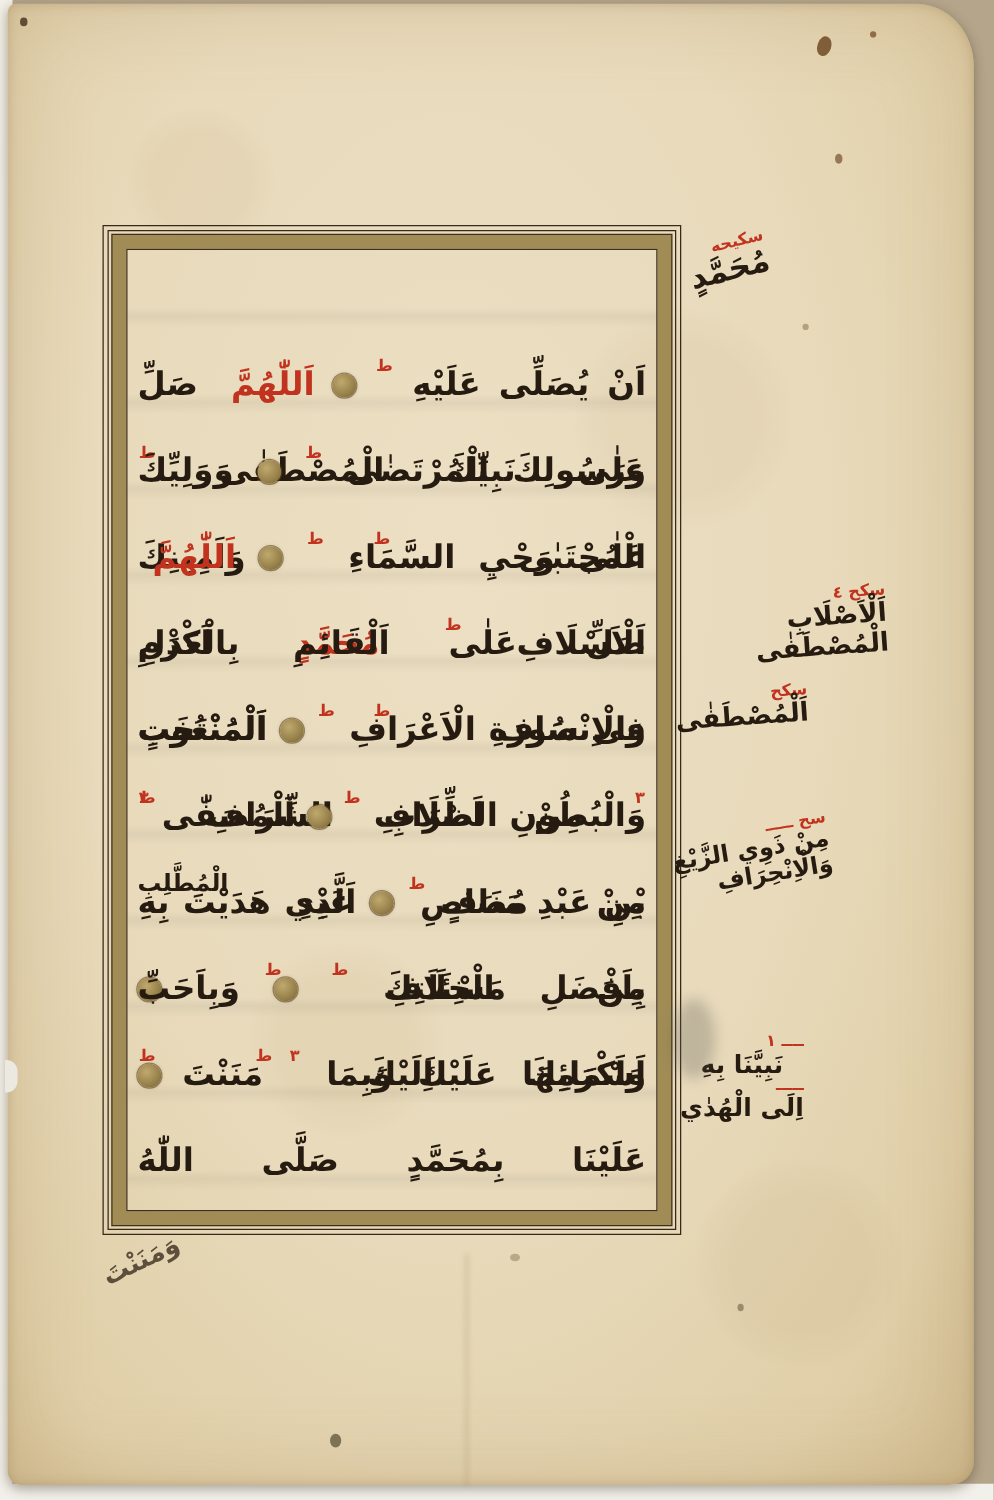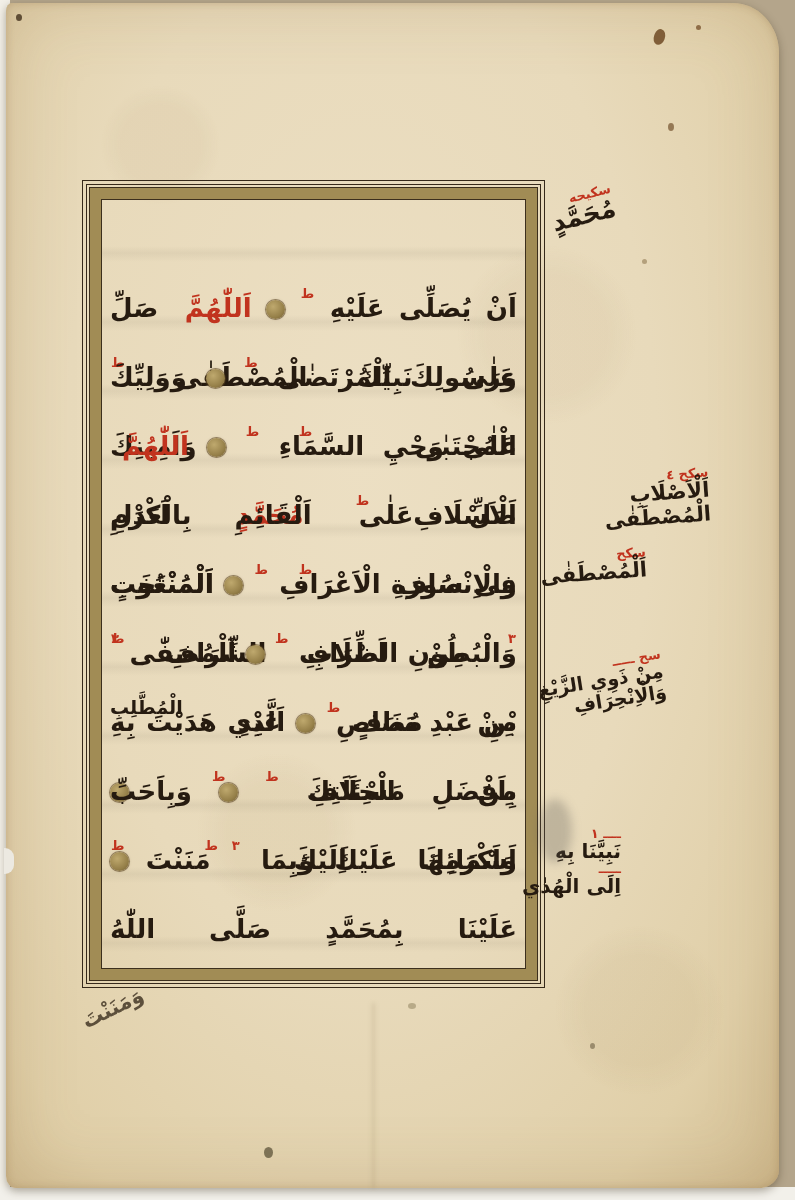--- a/index.html
+++ b/index.html
@@ -67,22 +67,22 @@
   .note{position:absolute;direction:rtl;text-align:right;color:var(--ink);
         font-weight:bold;line-height:1.12;}
   .nr-red{color:var(--red);font-size:13px;line-height:1;}
   .nr-black{font-size:21px;}
   .note-0{left:544px;top:186px;transform:rotate(-14deg);}
   .note-0 .nr-black{font-size:25px;}
   .note-1{left:544px;top:468px;transform:rotate(-4deg);width:160px;}
   .note-2{left:534px;top:546px;transform:rotate(-4deg);}
   .note-3{left:532px;top:654px;transform:rotate(-9deg);}
   .note-3 .nr-black{font-size:19px;}
-  .note-4{left:516px;top:824px;}
-  .note-4 .nr-black{font-size:20px;}
+  .note-4{left:538px;top:824px;}
+  .note-4 .nr-black{font-size:20px;text-align:center;}
 
   .catchword{position:absolute;left:74px;top:993px;transform:rotate(-26deg);
              font-size:21px;font-weight:bold;color:#453827;opacity:.85;direction:rtl;}
 
   
   .spot{position:absolute;border-radius:50%;}
   .s1{left:10px;top:11px;width:6px;height:7px;background:#52402a;opacity:.9;}
   .s2{left:648px;top:26px;width:11px;height:16px;background:#6f4a25;opacity:.85;transform:rotate(20deg);border-radius:45% 55% 50% 50%;}
   .s3{left:690px;top:22px;width:5px;height:5px;background:#7a5530;opacity:.8;}
   .s4{left:662px;top:120px;width:6px;height:8px;background:#7a5a35;opacity:.75;}

